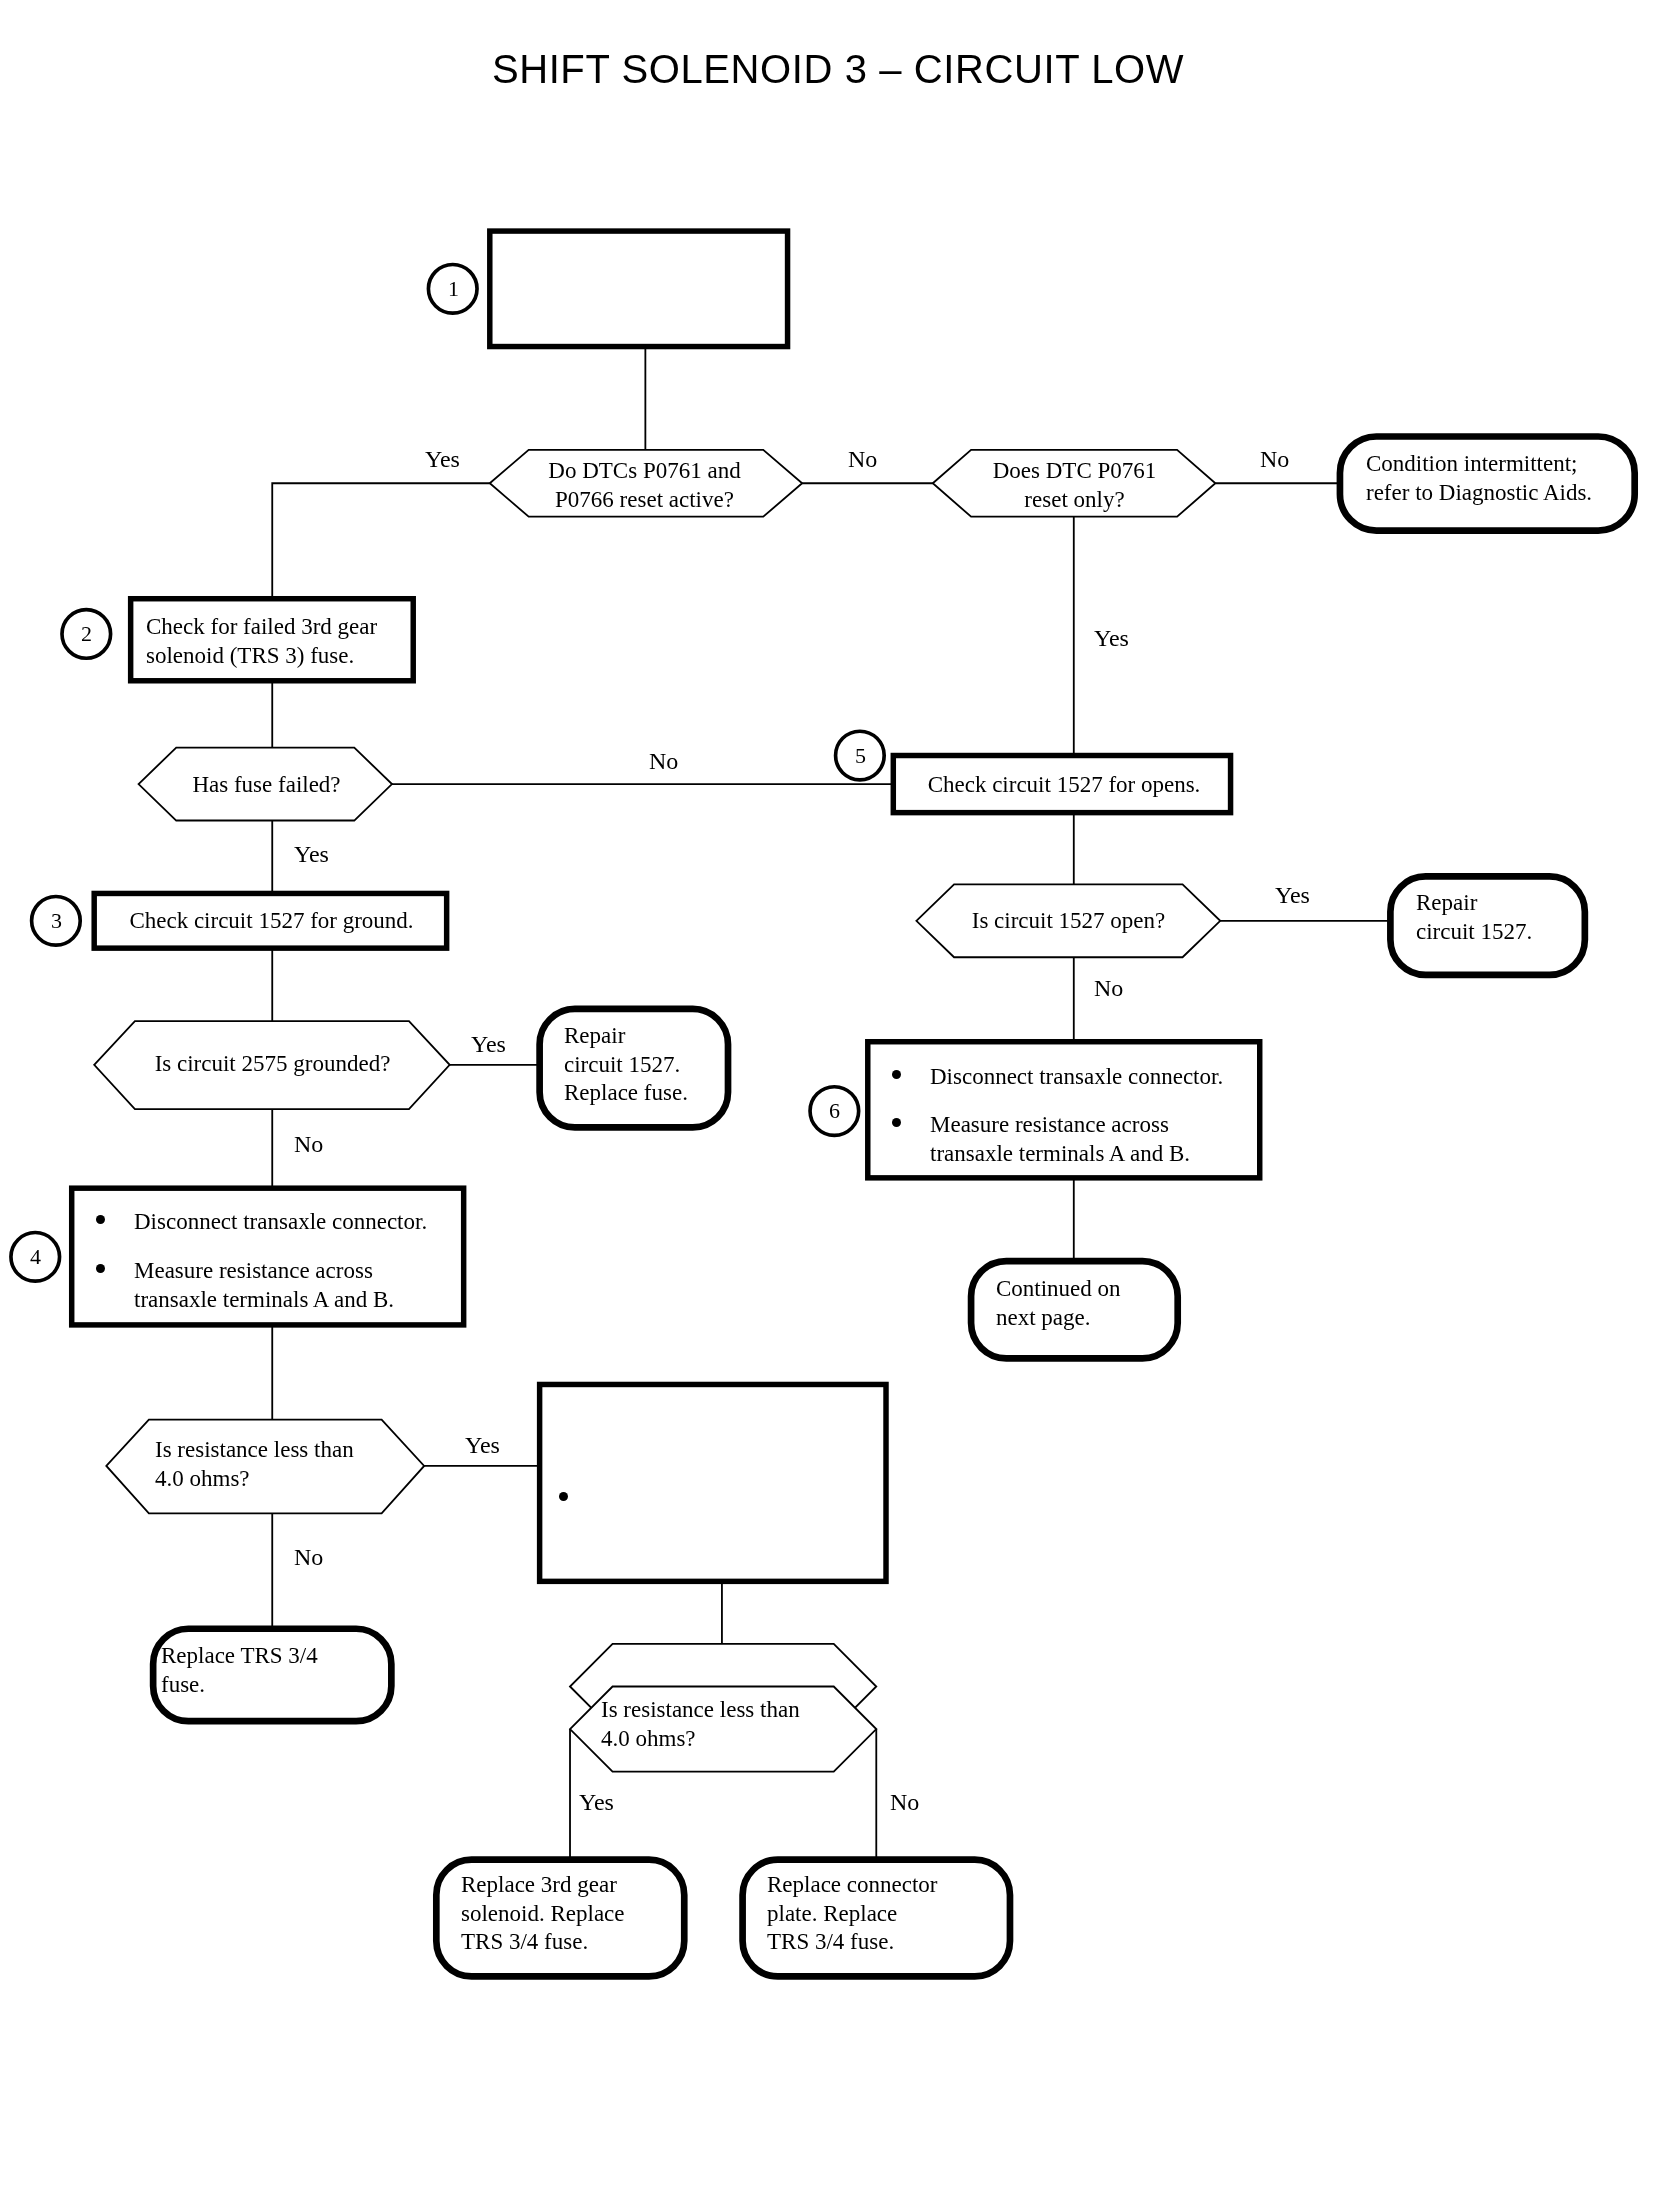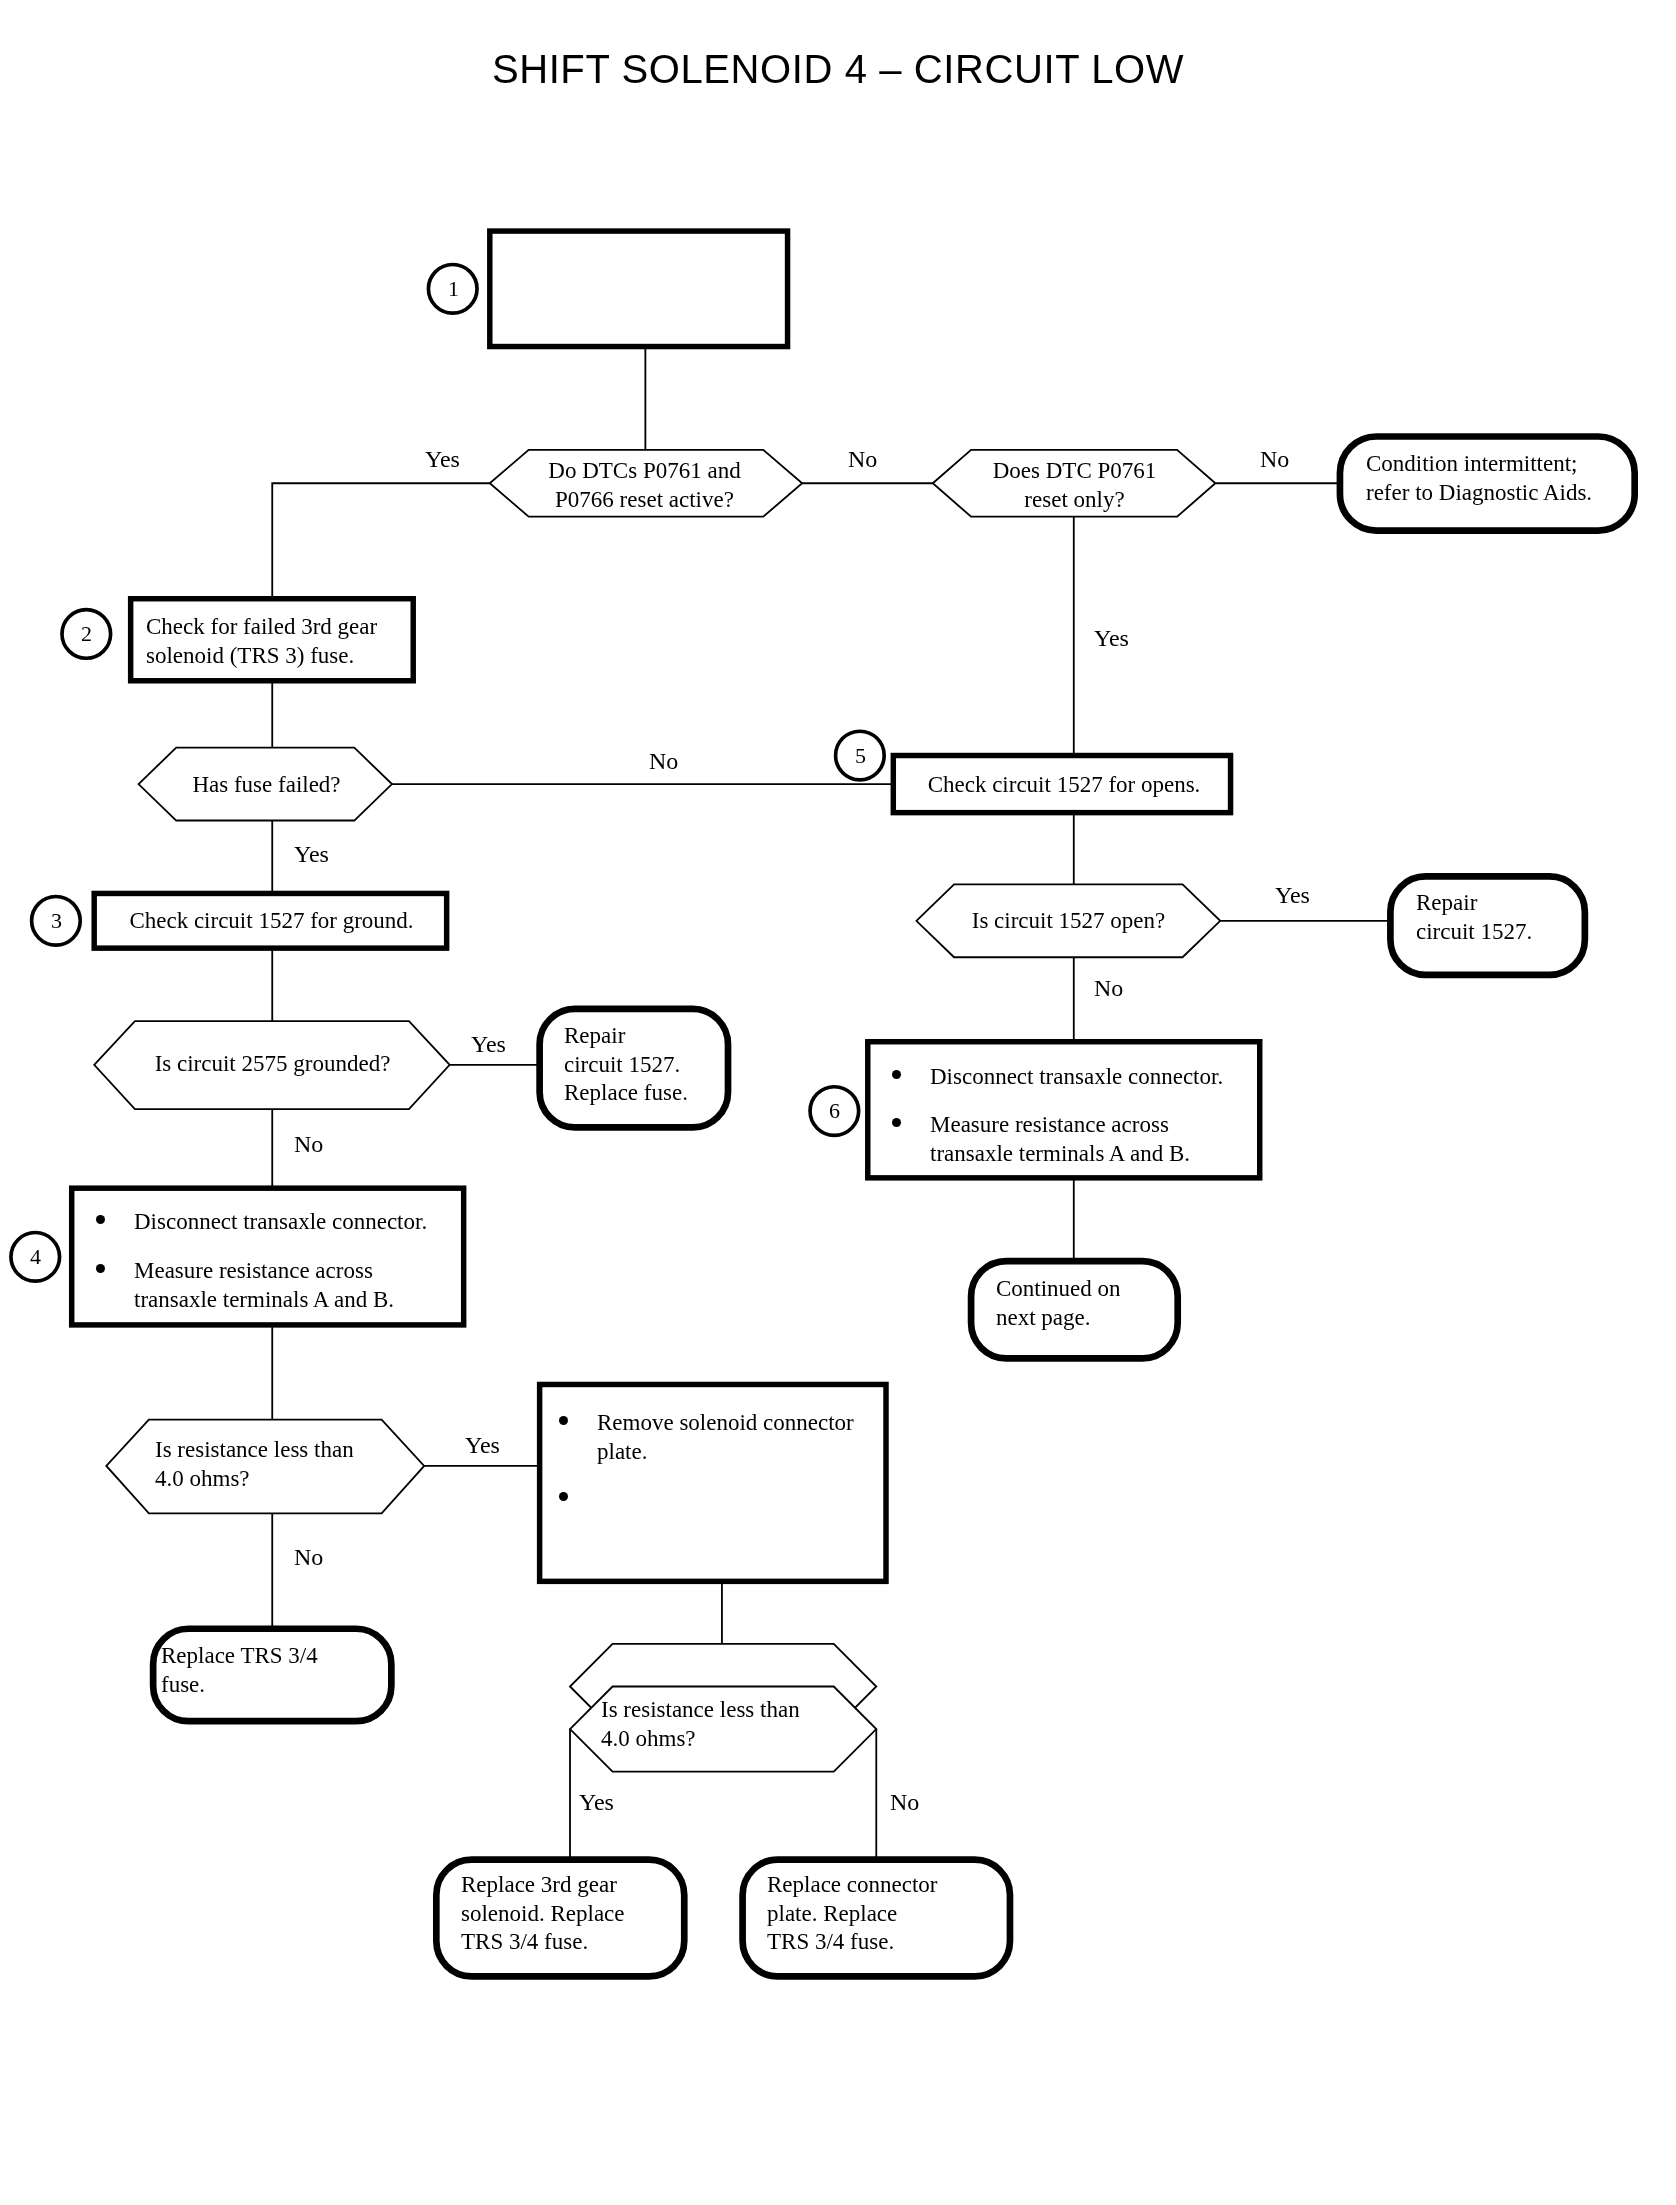--- a/index.html
+++ b/index.html
@@ -82,21 +82,21 @@
     display: block;
     margin-left: 38px;
     white-space: pre-line;
   }
 </style>
 </head>
 <body>
 
 <div id="page">
 
-  <div class="page-title">SHIFT SOLENOID 4 – CIRCUIT LOW</div>
+  <div class="page-title">SHIFT SOLENOID 3 – CIRCUIT LOW</div>
 
   <svg id="chart-svg" viewBox="0 0 2758 3628" xmlns="http://www.w3.org/2000/svg">
 
     <g stroke="#000000" stroke-width="3" fill="none">
 
       <line x1="1062" y1="570" x2="1062" y2="740"></line>
 
       <polyline points="806,795 448,795 448,985"></polyline>
 
       <line x1="1320" y1="795" x2="1535" y2="795"></line>
@@ -235,25 +235,20 @@
     <span class="bullet-text">Measure resistance across
 transaxle terminals A and B.</span>
   </div>
 
   <div class="lbl left" style="left:996px; top:1275px; width:182px;">Continued on
 next page.</div>
 
   <div class="lbl left" style="left:155px; top:1436px; width:243px;">Is resistance less than
 4.0 ohms?</div>
 
-  <div class="bullet-row" style="left:559px; top:1409px; width:322px;">
-    <span class="bullet-dot"></span>
-    <span class="bullet-text">Remove solenoid connector
-plate.</span>
-  </div>
   <div class="bullet-row" style="left:559px; top:1485px; width:322px;">
     <span class="bullet-dot"></span>
   </div>
 
   <div class="lbl left" style="left:161px; top:1642px; width:213px;">Replace TRS 3/4
 fuse.</div>
 
   <div class="lbl left" style="left:601px; top:1696px; width:243px;">Is resistance less than
 4.0 ohms?</div>
 

